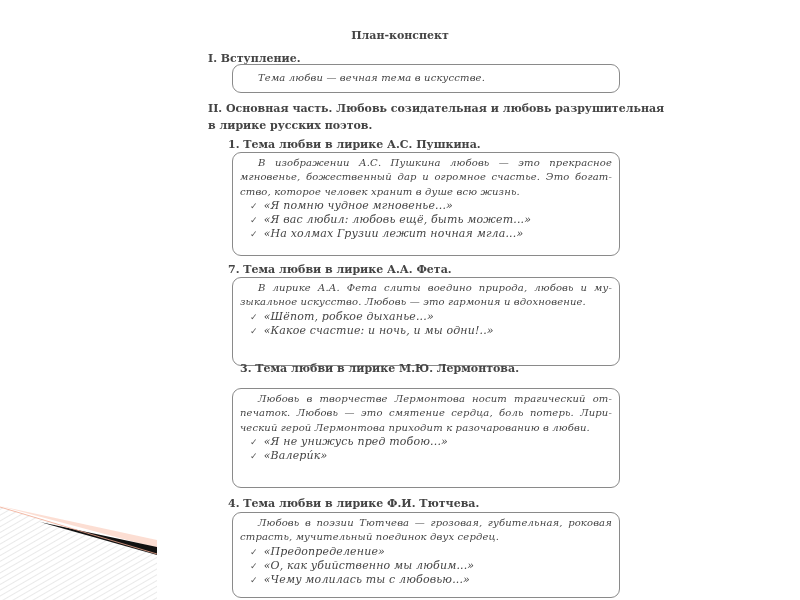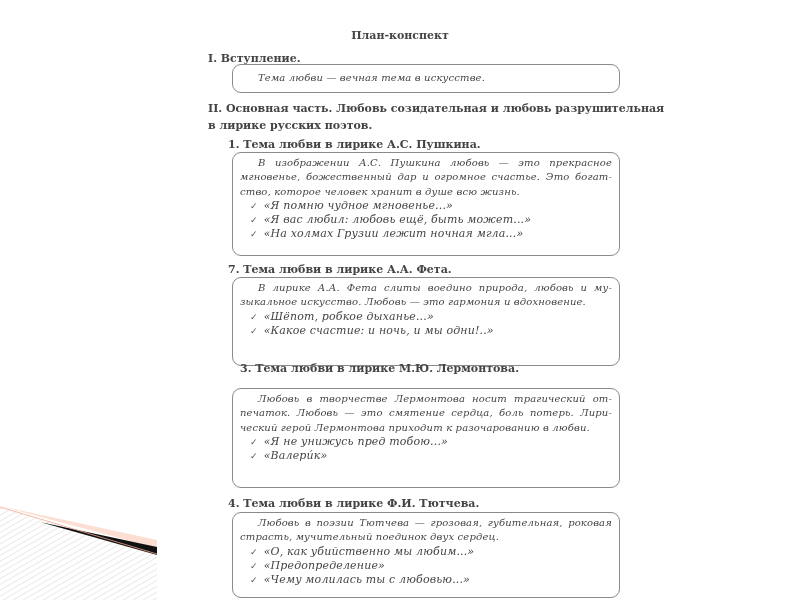--- a/index.html
+++ b/index.html
@@ -60,22 +60,22 @@
     <ul>
       <li><span class="check">✓</span><span>«Я не унижусь пред тобою...»</span></li>
       <li><span class="check">✓</span><span>«Валерúк»</span></li>
     </ul>
   </div>
 
   <div class="heading" style="left:228px; top:497px;">4. Тема любви в лирике Ф.И. Тютчева.</div>
   <div class="box" style="top:512px; height:86px;">
     <p>Любовь в поэзии Тютчева — грозовая, губительная, роковая страсть, мучительный поединок двух сердец.</p>
     <ul>
+      <li><span class="check">✓</span><span>«Предопределение»</span></li>
       <li><span class="check">✓</span><span>«О, как убийственно мы любим...»</span></li>
-      <li><span class="check">✓</span><span>«Предопределение»</span></li>
       <li><span class="check">✓</span><span>«Чему молилась ты с любовью...»</span></li>
     </ul>
   </div>
 
   <svg class="deco" viewBox="0 0 160 120">
     <defs>
       <pattern id="hatch" width="5" height="5" patternUnits="userSpaceOnUse" patternTransform="rotate(60)">
         <rect width="5" height="5" fill="#ffffff"></rect>
         <line x1="0" y1="0" x2="0" y2="5" stroke="#e4e4e4" stroke-width="1.6"></line>
       </pattern>

